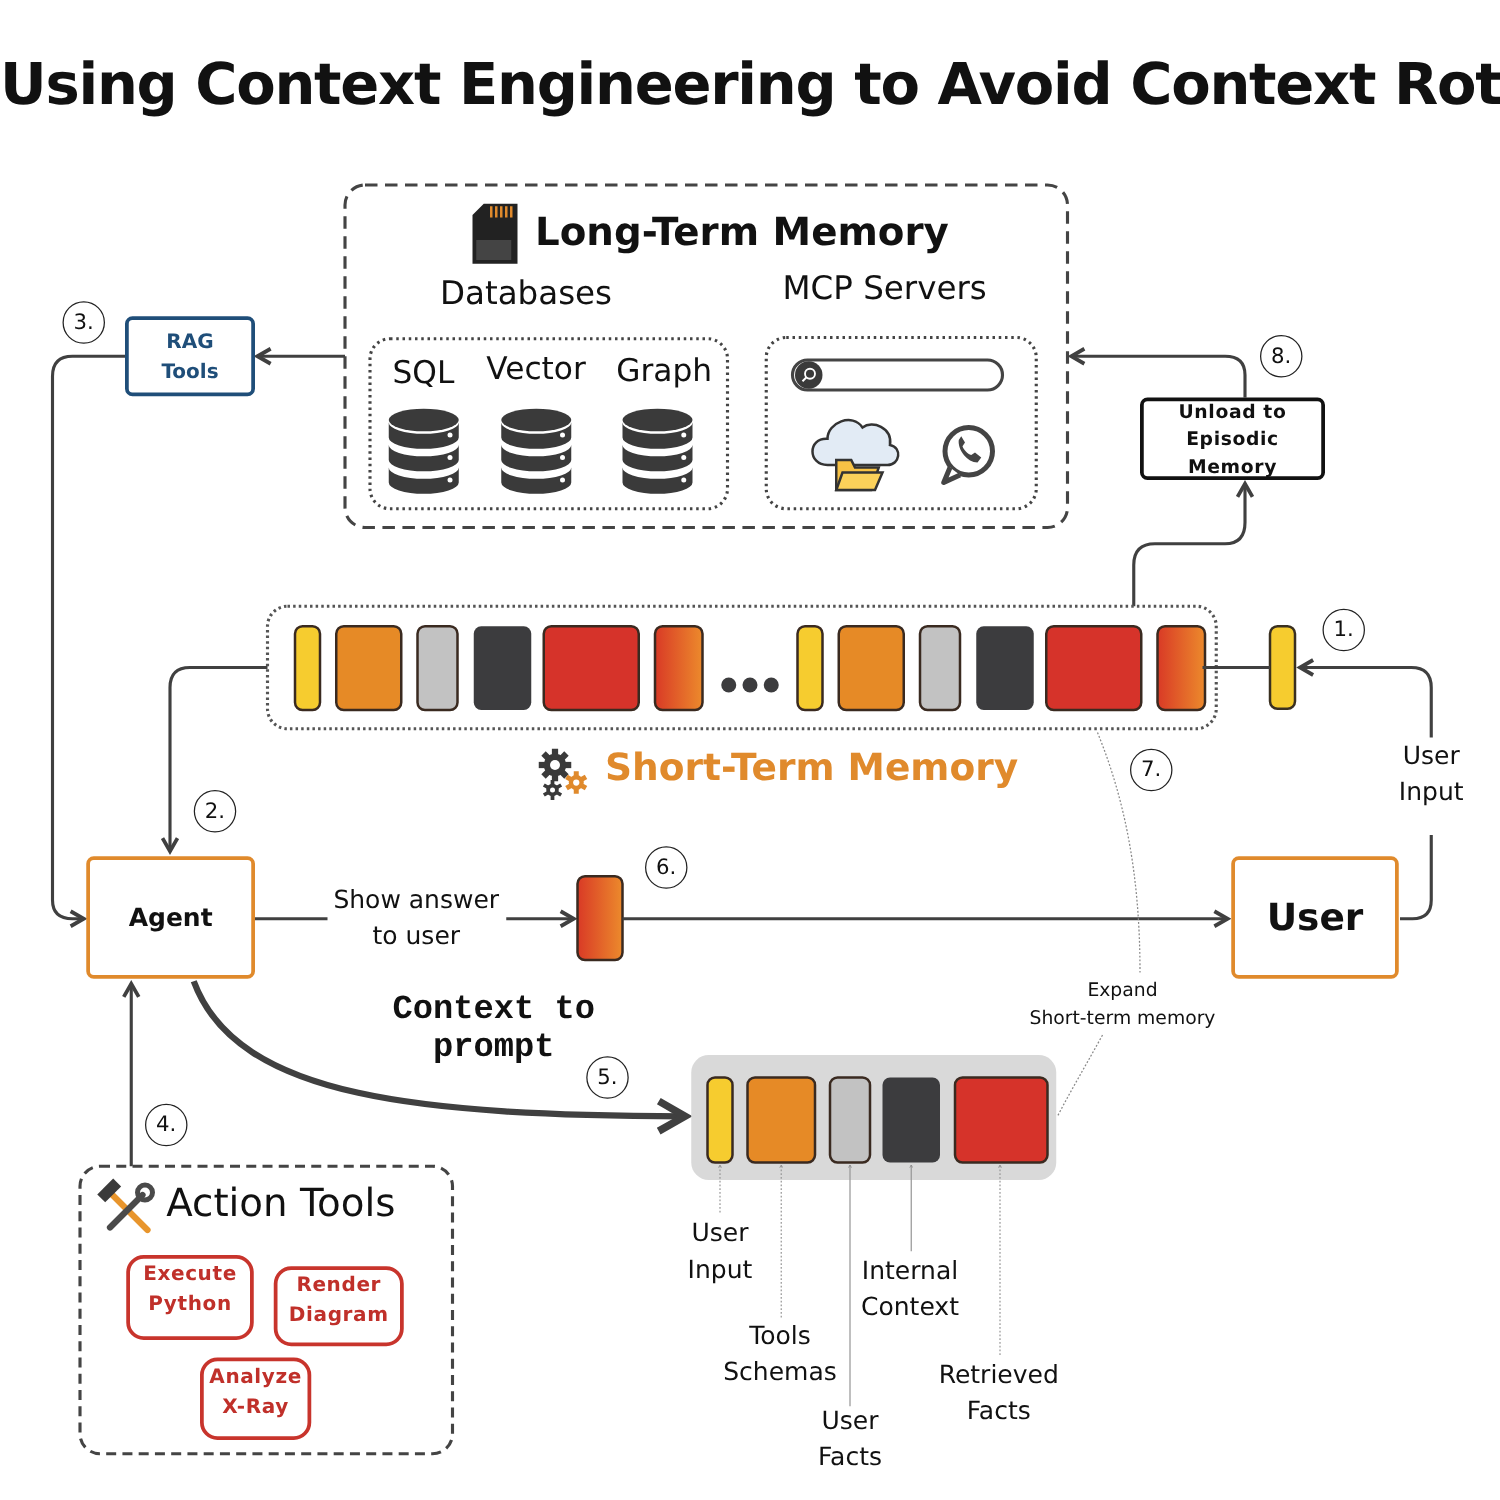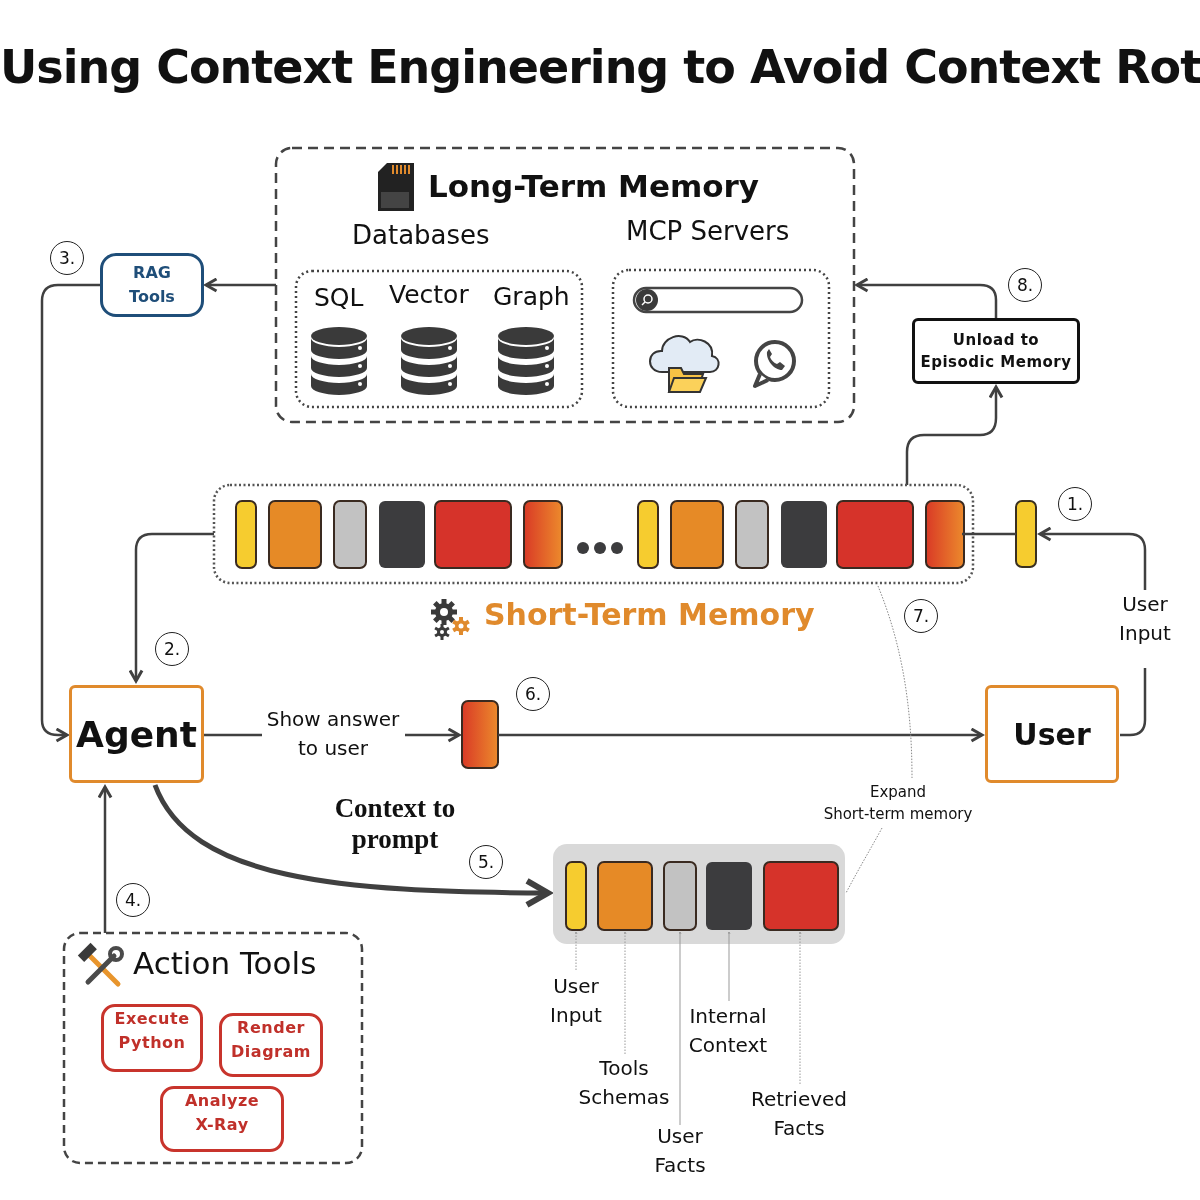--- a/index.html
+++ b/index.html
@@ -10,33 +10,33 @@
   .title { left:0; width:1200px; top:40px; text-align:center; font-size:46px; font-weight:bold;
            font-family:"DejaVu Sans", sans-serif; letter-spacing:-1px; }
   .h-ltm { left:428px; top:168px; font-size:31px; font-weight:bold; font-family:"DejaVu Sans", sans-serif; }
   .sub { font-size:26px; font-family:"DejaVu Sans", sans-serif; font-weight:normal; }
   .db-lbl { font-size:25px; font-family:"DejaVu Sans", sans-serif; }
   .step { position:absolute; width:34px; height:34px; border:1.5px solid #222; border-radius:50%;
           font-size:17px; display:flex; align-items:center; justify-content:center; background:#fff;
           font-family:"DejaVu Sans", sans-serif; box-sizing:border-box; }
   .box { position:absolute; box-sizing:border-box; display:flex; align-items:center; justify-content:center;
          text-align:center; background:#fff; }
-  .rag { left:100px; top:253px; width:104px; height:64px; border:3px solid #1f4e79; border-radius:16px;
+  .rag { left:100px; top:253px; width:104px; height:64px; border:3px solid #1f4e79; border-radius:6px;
          color:#1f4e79; font-weight:bold; font-size:16px; line-height:24px; font-family:"DejaVu Sans", sans-serif; }
-  .unload { left:912px; top:318px; width:168px; height:66px; border:3px solid #111; border-radius:6px;
+  .unload { left:912px; top:318px; width:148px; height:66px; border:3px solid #111; border-radius:6px;
             font-weight:bold; font-size:15px; line-height:22px; font-family:"DejaVu Sans", sans-serif; letter-spacing:0.5px; }
   .agent { left:69px; top:685px; width:135px; height:98px; border:3px solid #e08a2c; border-radius:6px;
-           font-weight:bold; font-size:36px; font-family:"DejaVu Sans", sans-serif; }
+           font-weight:bold; font-size:20px; font-family:"DejaVu Sans", sans-serif; }
   .user { left:985px; top:685px; width:134px; height:98px; border:3px solid #e08a2c; border-radius:6px;
           font-weight:bold; font-size:30px; font-family:"DejaVu Sans", sans-serif; }
   .stm-title { left:484px; top:597px; font-size:30px; font-weight:bold; color:#e08a2c; font-family:"DejaVu Sans", sans-serif; }
   .lbl { font-size:20px; font-family:"DejaVu Sans", sans-serif; text-align:center; line-height:29px; }
   .small { font-size:15px; font-family:"DejaVu Sans", sans-serif; text-align:center; line-height:22px; }
   .ctx { left:305px; top:793px; font-size:27px; font-weight:bold; text-align:center; line-height:31px;
-         font-family:Liberation Serif, serif; }
+         font-family:Liberation Mono, monospace; }
   .at-title { left:133px; top:945px; font-size:31px; font-weight:normal; font-family:"DejaVu Sans", sans-serif; }
   .tool { position:absolute; box-sizing:border-box; border:3px solid #c8342c; border-radius:14px; background:#fff;
           color:#c0302a; font-weight:bold; font-size:16px; line-height:24px; text-align:center;
           display:flex; align-items:flex-start; justify-content:center; font-family:"DejaVu Sans", sans-serif; letter-spacing:0.5px; }
 </style>
 </head>
 <body>
 
 <svg id="canvas" width="1200" height="1200" viewBox="0 0 1200 1200">
   <defs>
@@ -310,18 +310,18 @@
       <div>Execute</div>
       <div>Python</div>
     </div>
 </div>
 <div class="tool" style="left:219px;top:1013px;width:104px;height:64px;">
   <div>
       <div>Render</div>
       <div>Diagram</div>
     </div>
 </div>
-<div class="tool" style="left:160px;top:1086px;width:124px;height:66px;">
+<div class="tool" style="left:160px;top:1086px;width:89px;height:66px;">
   <div>
       <div>Analyze</div>
       <div>X-Ray</div>
     </div>
 </div>
 
 </body></html>

